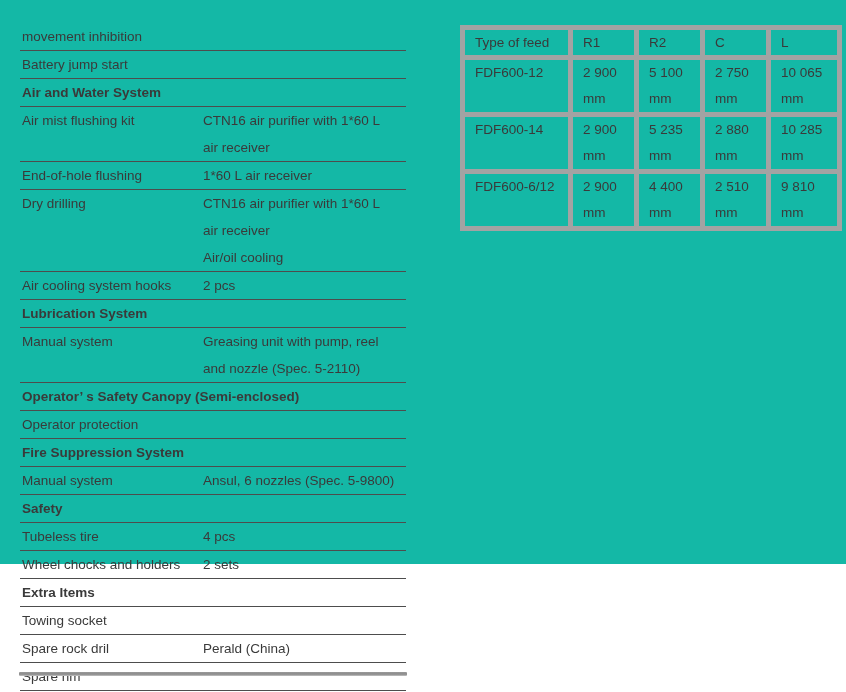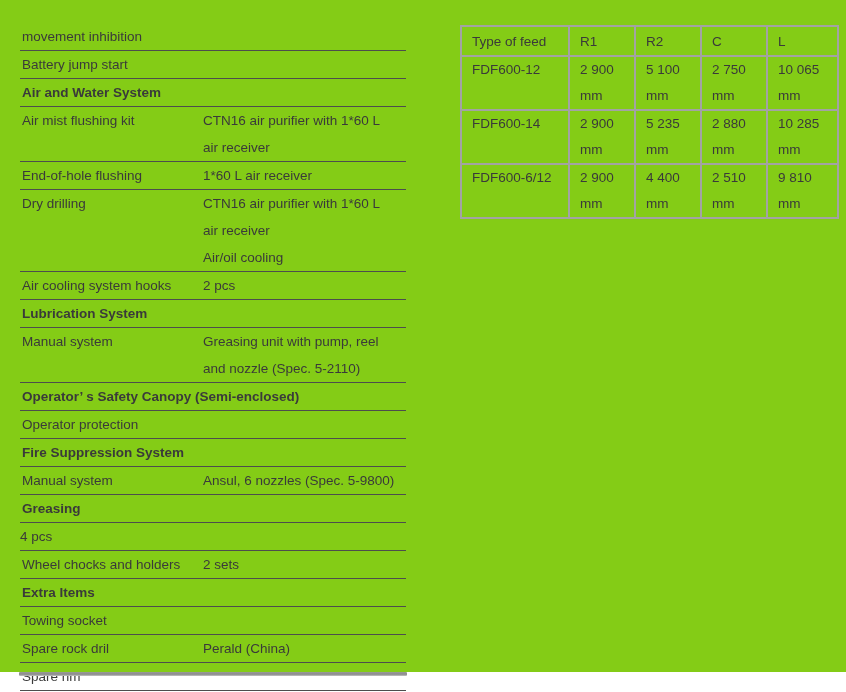--- a/index.html
+++ b/index.html
@@ -3,21 +3,21 @@
 <meta charset="utf-8">
 <style>
   * { margin: 0; padding: 0; box-sizing: border-box; }
   html, body {
     width: 846px; height: 692px;
     background: #ffffff;
     font-family: "Liberation Sans", sans-serif;
     color: #3a3a3a;
     overflow: hidden;
   }
-  .page { position: relative; width: 846px; height: 672px; background: #84cc16; }
+  .page { position: relative; width: 846px; height: 564px; background: #14b8a6; }
 
   
   .spec-table {
     position: absolute;
     left: 20px; top: 23px;
     width: 386px;
     font-size: 13.5px;
   }
   .spec-row {
     display: flex;
@@ -49,21 +49,21 @@
   
   .feed-table {
     position: absolute;
     left: 460px; top: 25px;
     border-collapse: collapse;
     table-layout: fixed;
     font-size: 13.5px;
     color: #3a3a3a;
   }
   .feed-table th, .feed-table td {
-    border: 2px solid #a3a3a3;
+    border: 5px solid #a3a3a3;
     text-align: left;
     font-weight: normal;
     padding: 0 2px 0 10px;
     overflow: hidden;
   }
   .feed-table th { height: 30px; vertical-align: middle; }
   .feed-table td { height: 52px; vertical-align: top; }
   .feed-table td .cline { line-height: 26px; }
   .col-type { width: 108px; }
   .col-r1 { width: 66px; margin-left: 40px; }
@@ -134,23 +134,24 @@
       <div class="spec-row section">
         <div class="lbl">Fire Suppression System</div>
       </div>
       <div class="spec-row item">
         <div class="lbl">Manual system</div>
         <div class="val">
           <div class="vline">Ansul, 6 nozzles (Spec. 5-9800)</div>
         </div>
       </div>
       <div class="spec-row section">
-        <div class="lbl">Greasing</div>
-      </div>
-      <div class="spec-row item">
+        <div class="lbl">Safety</div>
+      </div>
+      <div class="spec-row item">
+        <div class="lbl">Tubeless tire</div>
         <div class="val">
           <div class="vline">4 pcs</div>
         </div>
       </div>
       <div class="spec-row item">
         <div class="lbl">Wheel chocks and holders</div>
         <div class="val">
           <div class="vline">2 sets</div>
         </div>
       </div>

